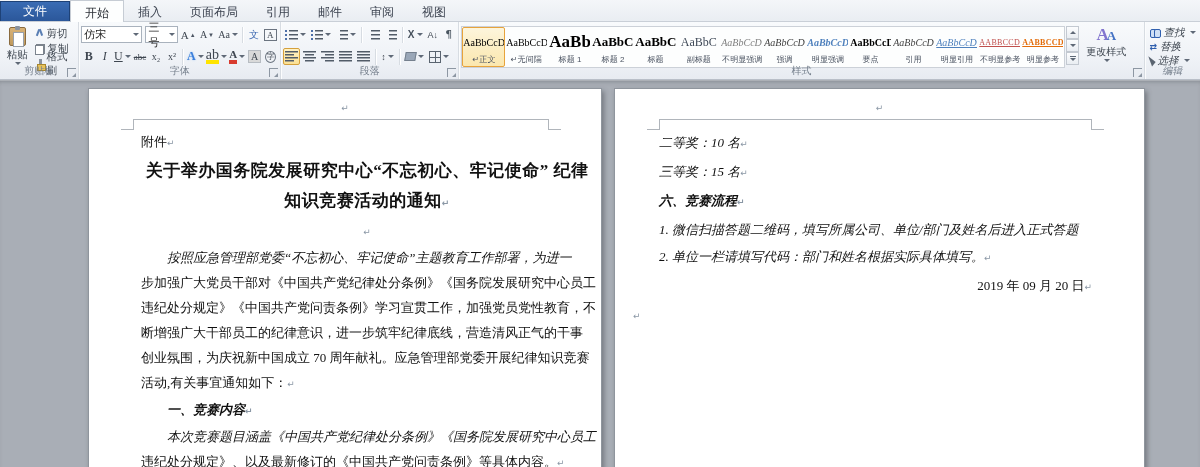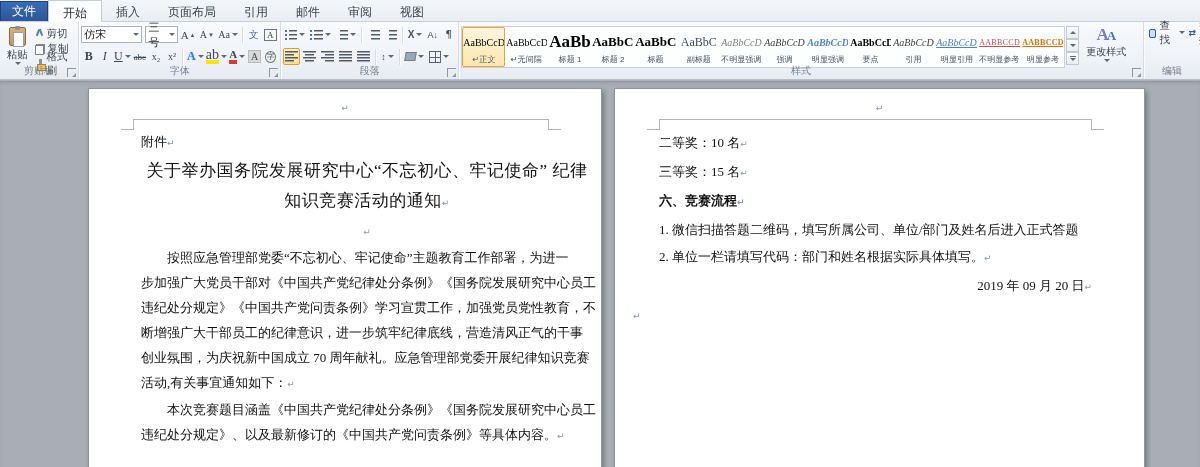--- a/index.html
+++ b/index.html
@@ -3,21 +3,21 @@
 <meta charset="utf-8">
 <style>
   * { margin:0; padding:0; box-sizing:border-box; }
   html,body { width:1200px; height:467px; overflow:hidden;
     font-family:"Liberation Sans","DejaVu Sans",sans-serif; background:#a9aeb6; }
 
   
   .tabbar { position:absolute; left:0; top:0; width:1200px; height:22px;
     background:linear-gradient(#f4f6f9,#e9edf2); border-bottom:1px solid #c9cfd7;
     display:flex; align-items:stretch; }
-  .file-tab { width:48px; margin:1px 0 0 0; background:linear-gradient(#3a6cb4,#2b579a);
+  .file-tab { width:70px; margin:1px 0 0 0; background:linear-gradient(#3a6cb4,#2b579a);
     color:#fff; font-size:12px; display:flex; align-items:center; justify-content:center;
     border:1px solid #1e4277; border-bottom:none; }
   .tab { padding:12px 14px; font-size:12px; color:#3c4350; display:flex; align-items:center; }
   .tab.active { background:#fdfefe; border:1px solid #c6ccd4; border-bottom:1px solid #fdfefe;
     margin-bottom:-1px; color:#2b2f36; }
 
   
   .ribbon { position:absolute; left:0; top:22px; width:1200px; height:58px;
     background:linear-gradient(#f8fafc,#eef1f6 70%,#e7ebf1); border-bottom:1px solid #b9bfc8;
     display:flex; }
@@ -133,21 +133,21 @@
   .tri-u { width:0;height:0;border-left:3px solid transparent;border-right:3px solid transparent;border-bottom:3px solid #5f6977; }
   .tri-d { width:0;height:0;border-left:3px solid transparent;border-right:3px solid transparent;border-top:3px solid #5f6977; }
   .more-line { width:6px;height:1px;background:#5f6977;margin-bottom:1px; }
   .change-styles { width:54px; display:flex; flex-direction:column; align-items:center; padding-top:1px; }
   .aa-icon { font-family:"Liberation Serif",serif; line-height:16px; }
   .aa-icon .a1 { font-size:17px; font-weight:bold; color:#8275cf; }
   .aa-icon .a2 { font-size:13px; font-weight:bold; color:#4472c4; margin-left:-2px; }
   .cs-label { font-size:10px; color:#3e4650; margin-top:1px; }
 
   
-  .g-edit { width:56px; display:flex; flex-direction:row; padding-top:4px; gap:1px; border-right:none; }
+  .g-edit { width:56px; display:flex; flex-direction:column; padding-top:4px; gap:1px; border-right:none;font-style:italic; }
   .eb { display:flex; align-items:center; gap:3px; font-size:10.5px; color:#3e4650; height:13px; padding-left:3px; }
   .i-find { width:11px; height:8px; position:relative; }
   .i-find::before,.i-find::after { content:""; position:absolute; top:0; width:5px; height:7px;
     border:1.5px solid #2f5fae; border-radius:2px; background:#cfe0f5; }
   .i-find::before { left:0; } .i-find::after { right:0; }
   .i-repl { font-size:9px; color:#2f5fae; font-weight:bold; }
   .i-sel { width:0; height:0; border-left:5px solid #5a6470; border-top:8px solid transparent;
     border-bottom:3px solid transparent; transform:rotate(-20deg); }
 
   
@@ -163,25 +163,25 @@
   .crop-l { position:absolute; top:40px; left:32px; width:13px; border-top:1px solid #b0b5bb; }
   .crop-r { position:absolute; top:40px; right:40px; width:13px; border-top:1px solid #b0b5bb; }
   .hdr-mark { position:absolute; top:8px; left:0; right:0; text-align:center; }
   .mark { font-size:9px; color:#8a97a5; font-family:"DejaVu Sans",sans-serif; }
 
   .pagetext { position:absolute; top:40px; font-family:"Liberation Serif","DejaVu Serif",serif; color:#111; }
   .page-left  .pagetext { left:52px; right:8px; }
   .page-right .pagetext { left:18px; right:26px; }
   .line { line-height:25px; font-size:13px; min-height:25px; white-space:nowrap; }
   .page-right .line { line-height:27px; min-height:27px; }
-  .line.indent { padding-left:26px; }
+  .line.indent { padding-left:26px;font-style:italic; }
   .line.bold { font-weight:bold; }
   .line.center { text-align:center; }
   .line.right { text-align:right; padding-right:26px; }
-  .line.title { font-size:17px; font-weight:normal; line-height:30px; min-height:30px; text-align:center; letter-spacing:.5px; }
+  .line.title { font-size:17px; font-weight:bold; line-height:30px; min-height:30px; text-align:center; letter-spacing:.5px; }
 </style>
 </head>
 <body>
 
 <div class="tabbar">
   <div class="file-tab">文件</div>
   <div class="tab active">开始</div>
   <div class="tab">插入</div>
   <div class="tab">页面布局</div>
   <div class="tab">引用</div>
@@ -467,20 +467,21 @@
         <div class="line"><span>附件</span><span class="mark">↵</span></div>
         <div class="line title"><span>关于举办国务院发展研究中心“不忘初心、牢记使命” 纪律</span></div>
         <div class="line title"><span>知识竞赛活动的通知</span><span class="mark">↵</span></div>
         <div class="line center"><span></span><span class="mark">↵</span></div>
         <div class="line indent"><span>按照应急管理部党委“不忘初心、牢记使命”主题教育工作部署，为进一</span></div>
         <div class="line"><span>步加强广大党员干部对《中国共产党纪律处分条例》《国务院发展研究中心员工</span></div>
         <div class="line"><span>违纪处分规定》《中国共产党问责条例》学习宣贯工作，加强党员党性教育，不</span></div>
         <div class="line"><span>断增强广大干部员工的纪律意识，进一步筑牢纪律底线，营造清风正气的干事</span></div>
         <div class="line"><span>创业氛围，为庆祝新中国成立 70 周年献礼。应急管理部党委开展纪律知识竞赛</span></div>
         <div class="line"><span>活动,有关事宜通知如下：</span><span class="mark">↵</span></div>
+        <div class="line indent bold"><span>一、竞赛内容</span><span class="mark">↵</span></div>
         <div class="line indent"><span>本次竞赛题目涵盖《中国共产党纪律处分条例》《国务院发展研究中心员工</span></div>
         <div class="line"><span>违纪处分规定》、以及最新修订的《中国共产党问责条例》等具体内容。</span><span class="mark">↵</span></div>
       </div>
   </div>
   <div class="page page-right">
     <div class="hdr-mark"><span class="mark">↵</span></div>
     <div class="crop-top"></div>
     <div class="crop-l"></div>
     <div class="crop-r"></div>
     <div class="pagetext">

